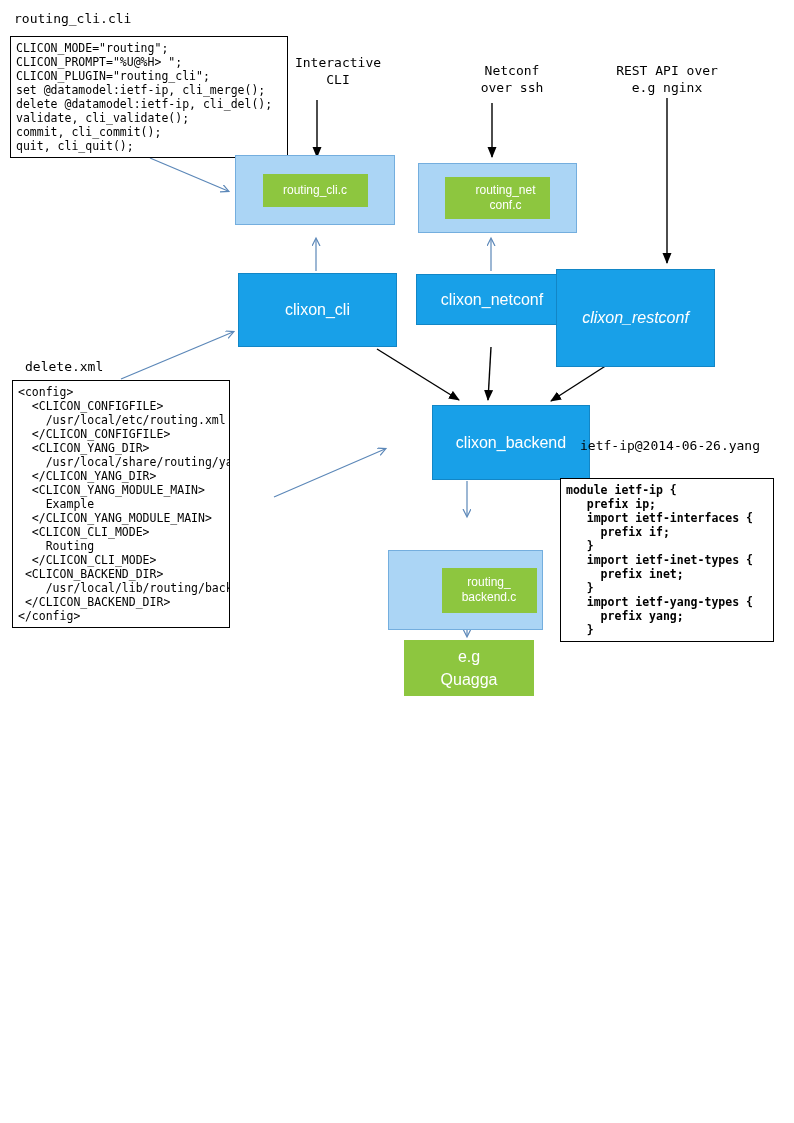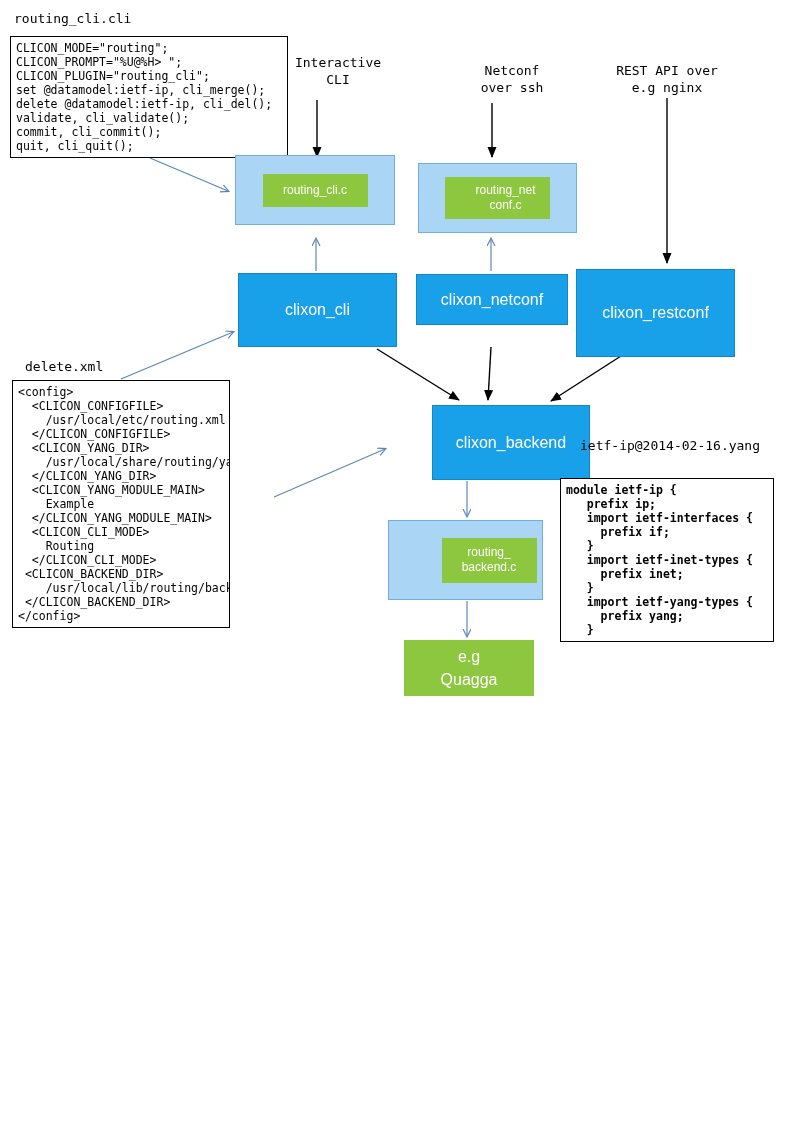--- a/index.html
+++ b/index.html
@@ -90,21 +90,21 @@
 <div class="abs node node-light" style="left:235px; top:155px; width:160px; height:70px;">
   <div class="node-green-inner" style="width:105px; height:33px;">routing_cli.c</div>
 </div>
 <div class="abs node node-light" style="left:418px; top:163px; width:159px; height:70px;">
   <div class="node-green-inner" style="width:105px; height:42px;padding-left:16px;">routing_net
 conf.c</div>
 </div>
 
 <div class="abs node node-blue" style="left:238px; top:273px; width:159px; height:74px;">clixon_cli</div>
 <div class="abs node node-blue" style="left:416px; top:274px; width:152px; height:51px;">clixon_netconf</div>
-<div class="abs node node-blue" style="left:576px; top:269px; width:159px; height:88px;">clixon_restconf</div>
+<div class="abs node node-blue" style="left:556px; top:269px; width:159px; height:98px;font-style:italic;">clixon_restconf</div>
 <div class="abs node node-blue" style="left:390px; top:405px; width:158px; height:75px;margin-left:42px;">clixon_backend</div>
 
 <div class="abs file-title" style="left:25px; top:359px;">delete.xml</div>
 <pre class="abs codebox" style="left:12px; top:380px; width:218px;">&lt;config&gt;
   &lt;CLICON_CONFIGFILE&gt;
     /usr/local/etc/routing.xml
   &lt;/CLICON_CONFIGFILE&gt;
   &lt;CLICON_YANG_DIR&gt;
     /usr/local/share/routing/yang
   &lt;/CLICON_YANG_DIR&gt;
@@ -112,32 +112,32 @@
     Example
   &lt;/CLICON_YANG_MODULE_MAIN&gt;
   &lt;CLICON_CLI_MODE&gt;
     Routing
   &lt;/CLICON_CLI_MODE&gt;
  &lt;CLICON_BACKEND_DIR&gt;
     /usr/local/lib/routing/backend
  &lt;/CLICON_BACKEND_DIR&gt;
 &lt;/config&gt;</pre>
 
-<div class="abs file-title" style="left:580px; top:438px;">ietf-ip@2014-02-16.yang</div>
+<div class="abs file-title" style="left:580px; top:438px;">ietf-ip@2014-06-26.yang</div>
 <pre class="abs codebox" style="left:560px; top:478px; width:214px;font-weight:bold;">module ietf-ip {
    prefix ip;
    import ietf-interfaces {
      prefix if;
    }
    import ietf-inet-types {
      prefix inet;
    }
    import ietf-yang-types {
      prefix yang;
    }</pre>
 
-<div class="abs node node-light" style="left:388px; top:520px; width:155px; height:80px;padding-left:47px;">
+<div class="abs node node-light" style="left:388px; top:550px; width:155px; height:80px;padding-left:47px;">
   <div class="node-green-inner" style="width:95px; height:45px;">routing_
 backend.c</div>
 </div>
 
 <div class="abs node node-green-big" style="left:404px; top:640px; width:130px; height:56px;">e.g
 Quagga</div>
 
 </body></html>

